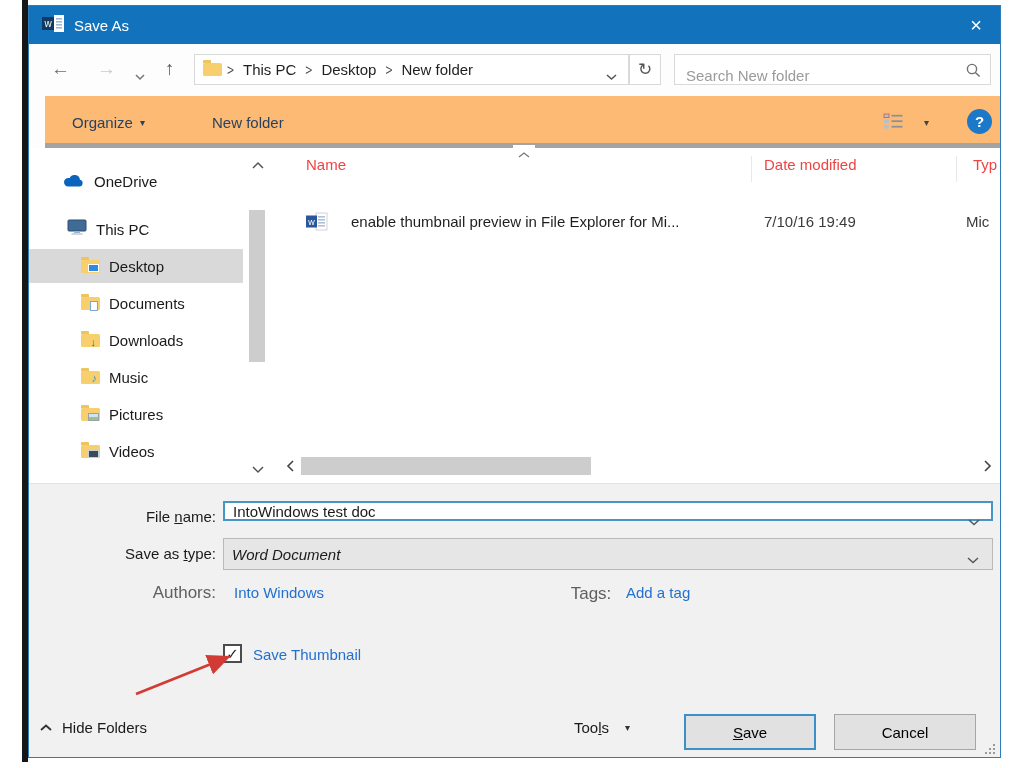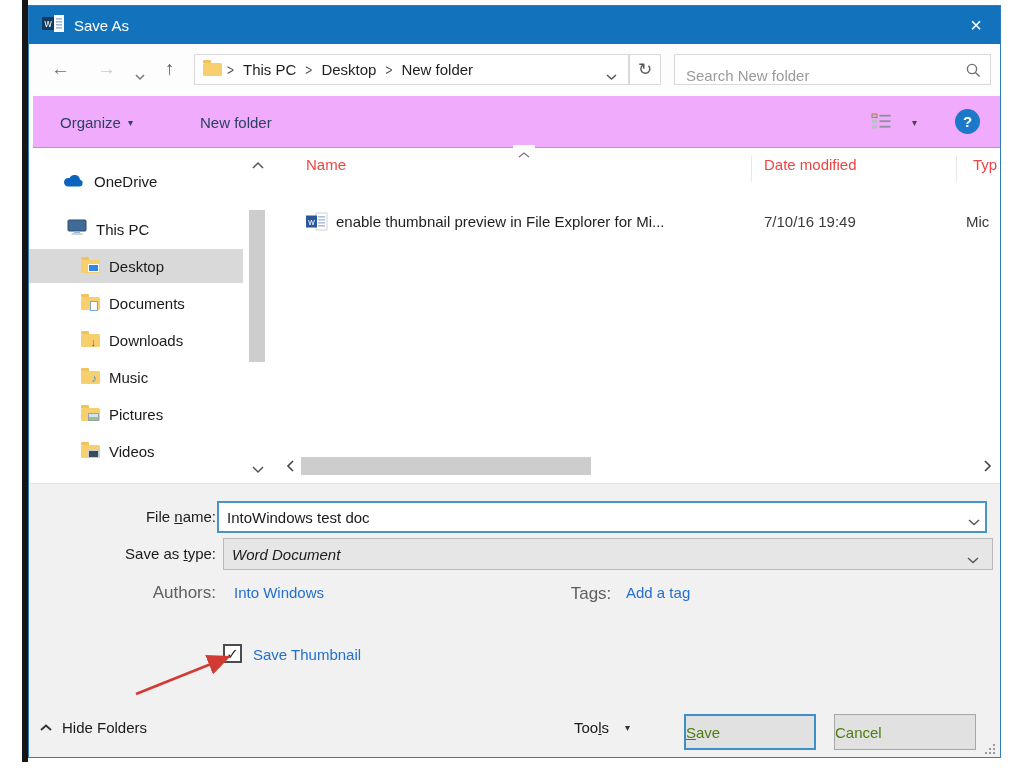--- a/index.html
+++ b/index.html
@@ -18,21 +18,21 @@
   
   .navrow{position:absolute;left:0;top:38px;width:100%;height:52px;background:#fdfdfd;}
   .nav-arrow{position:absolute;top:10px;font-size:19px;line-height:30px;}
   .boxfield{position:absolute;top:10px;height:31px;background:#fff;border:1px solid #d9d9d9;display:flex;align-items:center;}
   .crumb{font-size:15px;color:#1f1f1f;padding:0 4px;white-space:nowrap;}
   .crumb-sep{font-size:12px;color:#4a4a4a;padding:0 5px;transform:scaleY(1.25);}
   .searchbox input{border:none;outline:none;background:transparent;font-size:15px;color:#444;width:100%;
                    font-family:"Liberation Sans","DejaVu Sans",sans-serif;}
   .searchbox input::placeholder{color:#9a9a9a;}
   
-  .cmdbar{position:absolute;left:4px;top:90px;width:100%;height:52px;background:#f0abfc;border-bottom:1px solid #a3a3a3;}
+  .cmdbar{position:absolute;left:16px;top:90px;width:100%;height:52px;background:#fdba74;border-bottom:5px solid #a3a3a3;}
   .cmd{position:absolute;top:0;height:52px;display:flex;align-items:center;font-size:15px;color:#29425f;}
   .caret-solid{font-size:10px;margin-left:7px;color:#29425f;}
   .help-circle{position:absolute;top:13px;width:25px;height:25px;border-radius:50%;background:#1c78c8;color:#fff;
                display:flex;align-items:center;justify-content:center;font-size:15px;font-weight:bold;}
   
   .content{position:absolute;left:0;top:142px;width:100%;height:335px;background:#fff;}
   .side-item{position:absolute;height:34px;display:flex;align-items:center;font-size:15px;color:#1a1a1a;}
   .side-item .lbl{margin-left:9px;white-space:nowrap;}
   .side-item.selected{background:#d9d9d9;}
   .folder{position:relative;width:19px;height:13px;background:#f7cf6e;border-radius:1.5px;flex:none;}
@@ -46,31 +46,31 @@
   .ovl-vid{right:1px;bottom:0px;width:11px;height:8px;background:#3a4a5a;border:1px solid #c8cdd2;}
   .vscroll-thumb{position:absolute;background:#cdcdcd;}
   .hscroll-thumb{position:absolute;background:#cdcdcd;}
   .colhead{position:absolute;top:8px;font-size:15px;color:#ef4444;white-space:nowrap;}
   .colsep{position:absolute;top:8px;width:1px;height:26px;background:#e8e8e8;}
   .filerow-text{font-size:15px;color:#1f1f1f;white-space:nowrap;}
   
   .bottom{position:absolute;left:0;top:477px;width:100%;height:275px;background:#f1f1f1;border-top:1px solid #e3e3e3;}
   .fieldlabel{position:absolute;width:187px;text-align:right;font-size:15px;color:#1a1a1a;line-height:32px;}
   .mnemonic{text-decoration:underline;}
-  .filename-input{position:absolute;left:188px;width:770px;height:32px;background:#fff;border:2px solid #4596c6;
+  .filename-input{position:absolute;left:194px;width:770px;height:20px;background:#fff;border:2px solid #4596c6;
                   font-size:15px;color:#1a1a1a;padding:0 26px 0 8px;outline:none;
                   font-family:"Liberation Sans","DejaVu Sans",sans-serif;}
   .type-select{position:absolute;left:194px;width:770px;height:32px;background:#e6e6e6;border:1px solid #b9b9b9;
                display:flex;align-items:center;font-size:15px;color:#1a1a1a;padding-left:8px;}
   .meta-label{font-size:17px;color:#5f5f5f;}
   .meta-link{font-size:15px;color:#2470cf;}
   .checkbox{position:absolute;width:19px;height:19px;background:#fff;border:2px solid #4c4c4c;display:flex;
             align-items:center;justify-content:center;font-size:15px;color:#222;line-height:1;}
-  .btn{position:absolute;height:36px;background:#e1e1e1;display:flex;align-items:center;justify-content:flex-start;
-       font-size:15px;color:#4d7c0f;}
+  .btn{position:absolute;height:36px;background:#e1e1e1;display:flex;align-items:center;justify-content:center;
+       font-size:15px;color:#000000;}
   .btn-default{border:2px solid #3d8fc7;}
   .btn-normal{border:1px solid #a6a6a6;}
   .grip{position:absolute;right:5px;bottom:4px;width:10px;height:10px;}
   .grip i{position:absolute;width:2px;height:2px;background:#9a9a9a;}
 </style>
 </head>
 <body>
 
 <div class="stage">
   <div class="edge-strip"></div>
@@ -246,21 +246,21 @@
           <svg width="22" height="19" viewBox="0 0 22 19">
             <rect x="10" y="1" width="11" height="17" fill="#ffffff" stroke="#c9c9c9" stroke-width="0.8"></rect>
             <rect x="12" y="4" width="7" height="1.6" fill="#aebfd8"></rect>
             <rect x="12" y="7" width="7" height="1.6" fill="#aebfd8"></rect>
             <rect x="12" y="10" width="7" height="1.6" fill="#aebfd8"></rect>
             <rect x="12" y="13" width="7" height="1.6" fill="#aebfd8"></rect>
             <rect x="0" y="3.5" width="11" height="12" fill="#2b579a"></rect>
             <text x="5.5" y="12.8" font-size="9" fill="#fff" text-anchor="middle" font-family="Liberation Sans">w</text>
           </svg>
         </span>
-        <span class="filerow-text" style="margin-left:8px;">enable thumbnail preview in File Explorer for Mi...</span>
+        <span class="filerow-text" style="margin-left:23px;">enable thumbnail preview in File Explorer for Mi...</span>
         <span class="filerow-text" style="position:absolute;left:473px;color:#3b3b3b;">7/10/16 19:49</span>
         <span class="filerow-text" style="position:absolute;left:675px;color:#3b3b3b;">Mic</span>
       </div>
 
       <span style="position:absolute;left:257px;top:311px;">
         <svg width="9" height="14">
             <polyline points="7,2 2,7 7,12" fill="none" stroke="#444" stroke-width="1.6"></polyline>
           </svg>
       </span>
       <div class="hscroll-thumb" style="left:272px;top:309px;width:290px;height:18px;"></div>

